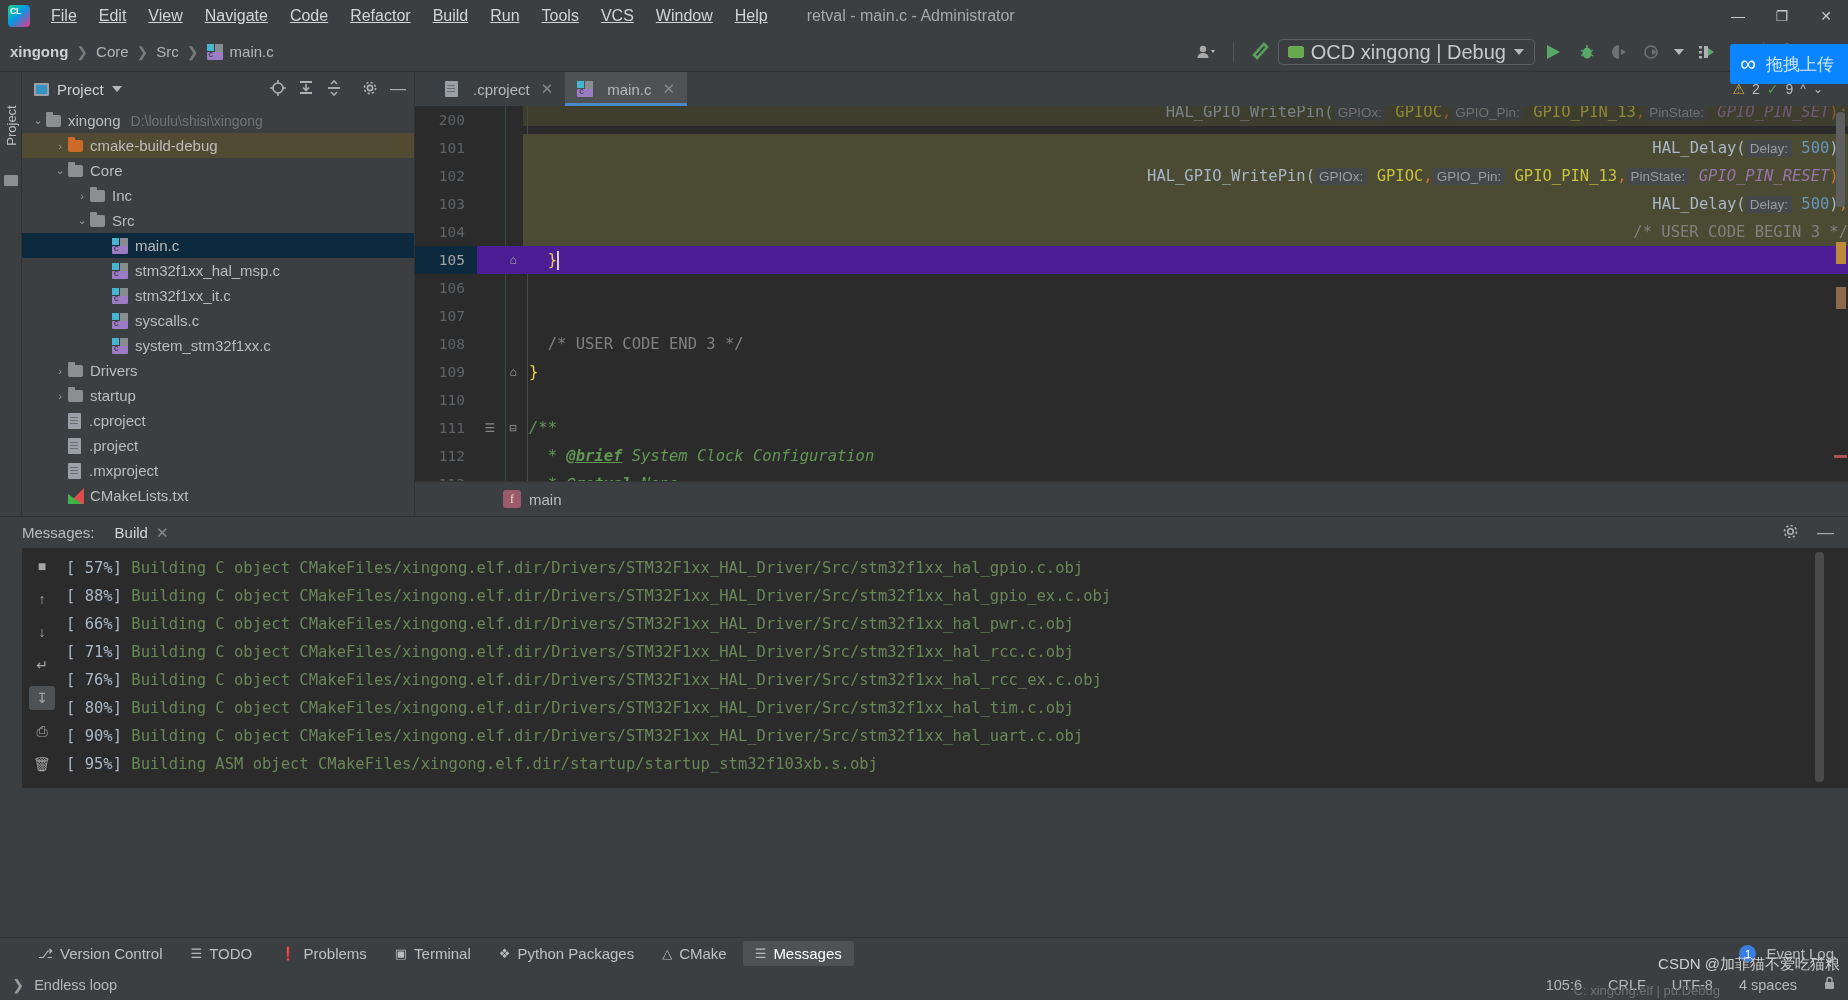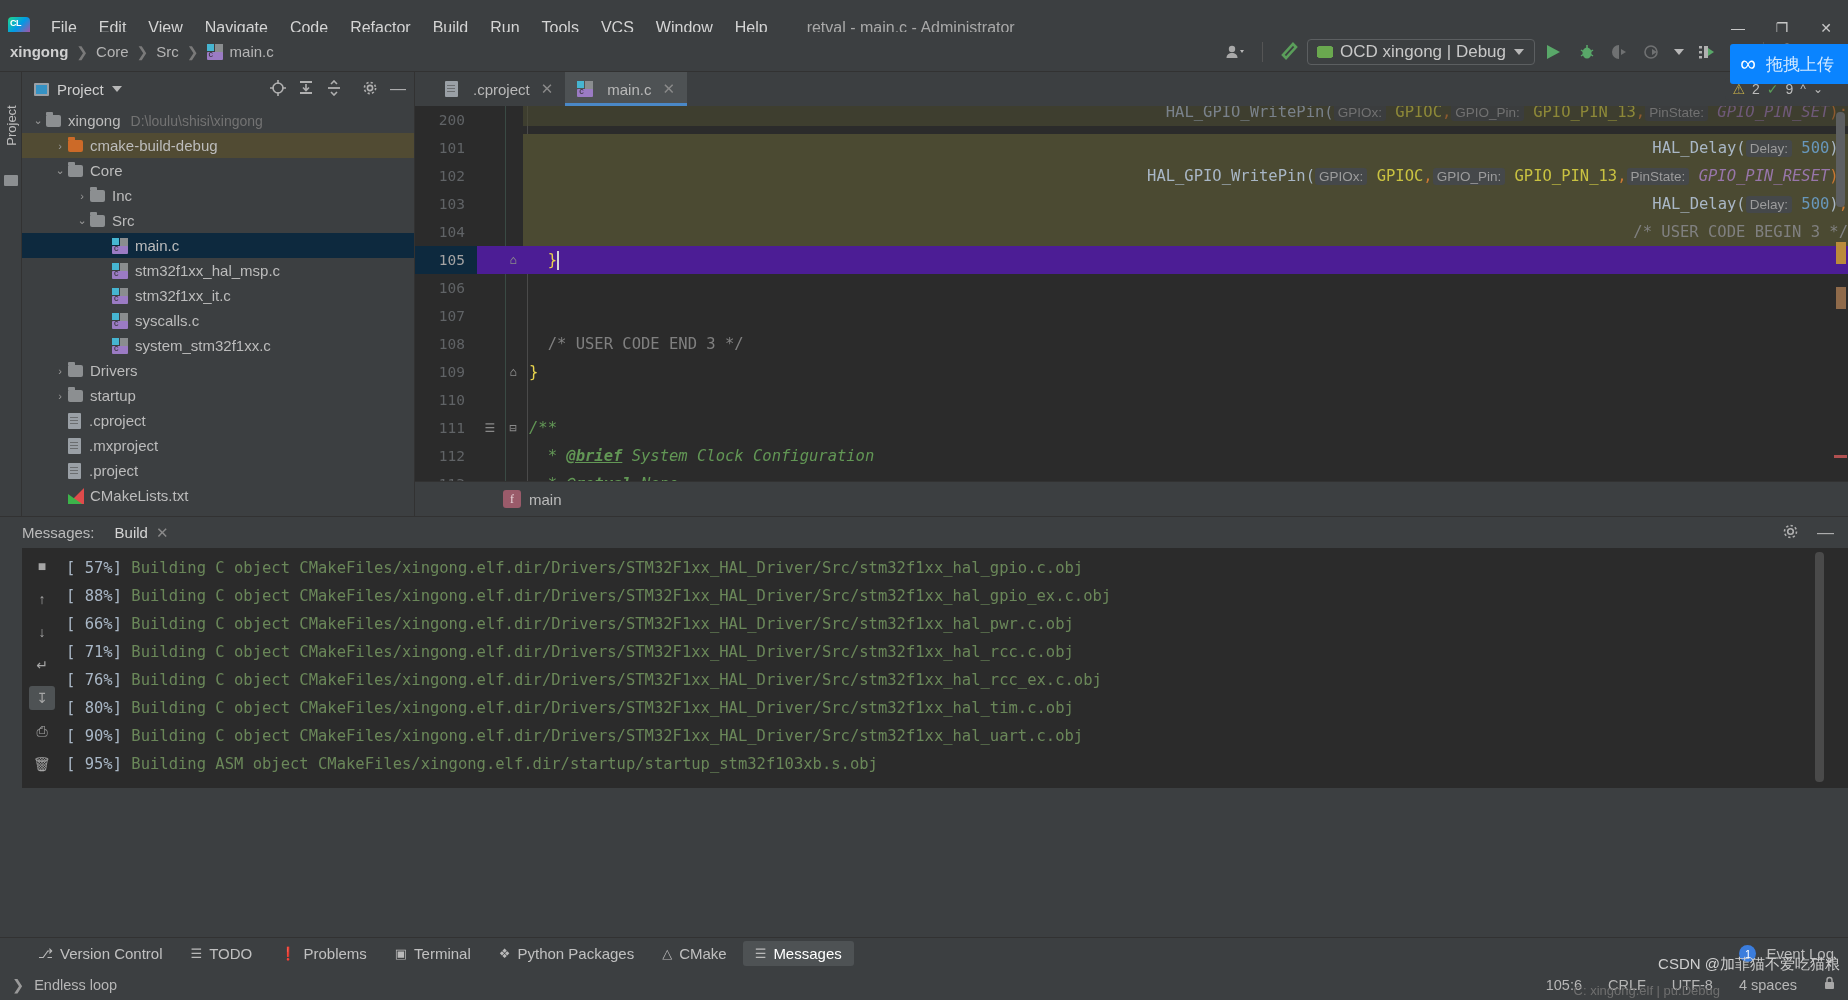--- a/index.html
+++ b/index.html
@@ -8,21 +8,21 @@
     background:#3c3f41;
     font-family:"Liberation Sans", sans-serif;
     font-size:15px;
     color:#bbbbbb;
     -webkit-font-smoothing:antialiased;
   }
   .app { position:relative; width:1848px; height:1000px; }
 
   
   .menubar {
-    position:absolute; left:0; top:12px; width:1848px; height:32px;
+    position:absolute; left:0; top:0; width:1848px; height:32px;
     background:#3c3f41; display:flex; align-items:center;
   }
   .cl-logo {
     width:22px; height:22px; margin:0 10px 0 8px; border-radius:4px;
     background:linear-gradient(135deg,#21d789 0%,#009ae5 45%,#ed358c 100%);
     position:relative; flex:0 0 auto;
   }
   .cl-logo::after{
     content:"CL"; position:absolute; left:2px; top:1px; font-size:9px;
     color:#fff; font-weight:bold; letter-spacing:-0.5px;
@@ -40,21 +40,21 @@
     position:absolute; left:0; top:32px; width:1848px; height:40px;
     background:#3c3f41; display:flex; align-items:center; border-bottom:1px solid #323232;
   }
   .crumb { display:flex; align-items:center; padding:0 2px; color:#b5b5b5; font-size:15px;}
   .crumb.first { font-weight:bold; color:#d0d0d0; padding-left:10px;}
   .crumb-sep { color:#7a7a7a; padding:0 6px; font-size:14px;}
   .tool-right { position:absolute; right:0; top:0; height:40px; display:flex; align-items:center; gap:2px; padding-right:6px;}
   .ticon { width:28px; height:28px; display:flex; align-items:center; justify-content:center; color:#b0b0b0;}
   .runcfg {
     display:flex; align-items:center; gap:8px; height:26px; padding:0 10px;
-    border:1px solid #5c5f61; border-radius:4px; color:#c8c8c8; font-size:17px; white-space:nowrap;
+    border:1px solid #5c5f61; border-radius:4px; color:#c8c8c8; font-size:20px; white-space:nowrap;
   }
   .chip-icon{ width:14px; height:12px; background:#6aa84f; border-radius:1px; flex:0 0 auto;
               box-shadow: -2px 0 0 -1px #6aa84f, 2px 0 0 -1px #6aa84f;}
   .caret { width:0;height:0;border-left:5px solid transparent;border-right:5px solid transparent;border-top:6px solid #b8b8b8;}
 
   
   .upload-banner {
     position:absolute; right:0; top:12px; height:40px; background:#0a84ff;
     display:flex; align-items:center; padding:0 14px 0 10px; gap:10px; color:#cfe7ff;
     font-size:17px; border-radius:3px 0 0 3px; z-index:40;
@@ -465,27 +465,27 @@
         <div class="trow">
           <span style="display:inline-block;width:30px;flex:0 0 auto;"></span>
           <span class="arr"></span>
           <span class="txtfile"></span>
           <span>.cproject</span>
         </div>
         <div class="trow">
           <span style="display:inline-block;width:30px;flex:0 0 auto;"></span>
           <span class="arr"></span>
           <span class="txtfile"></span>
+          <span>.project</span>
+        </div>
+        <div class="trow">
+          <span style="display:inline-block;width:30px;flex:0 0 auto;"></span>
+          <span class="arr"></span>
+          <span class="txtfile"></span>
           <span>.mxproject</span>
-        </div>
-        <div class="trow">
-          <span style="display:inline-block;width:30px;flex:0 0 auto;"></span>
-          <span class="arr"></span>
-          <span class="txtfile"></span>
-          <span>.project</span>
         </div>
         <div class="trow">
           <span style="display:inline-block;width:30px;flex:0 0 auto;"></span>
           <span class="arr"></span>
           <span class="cmakeicon"></span>
           <span>CMakeLists.txt</span>
         </div>
       </div>
   </div>
 

